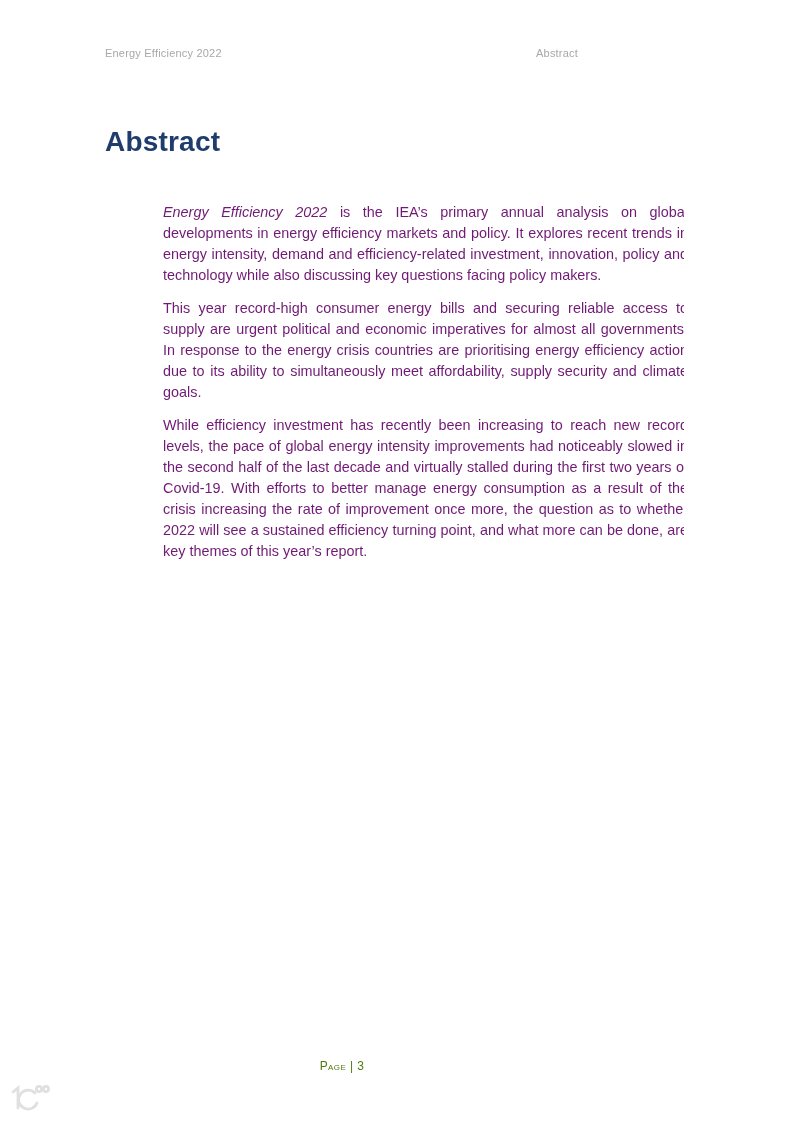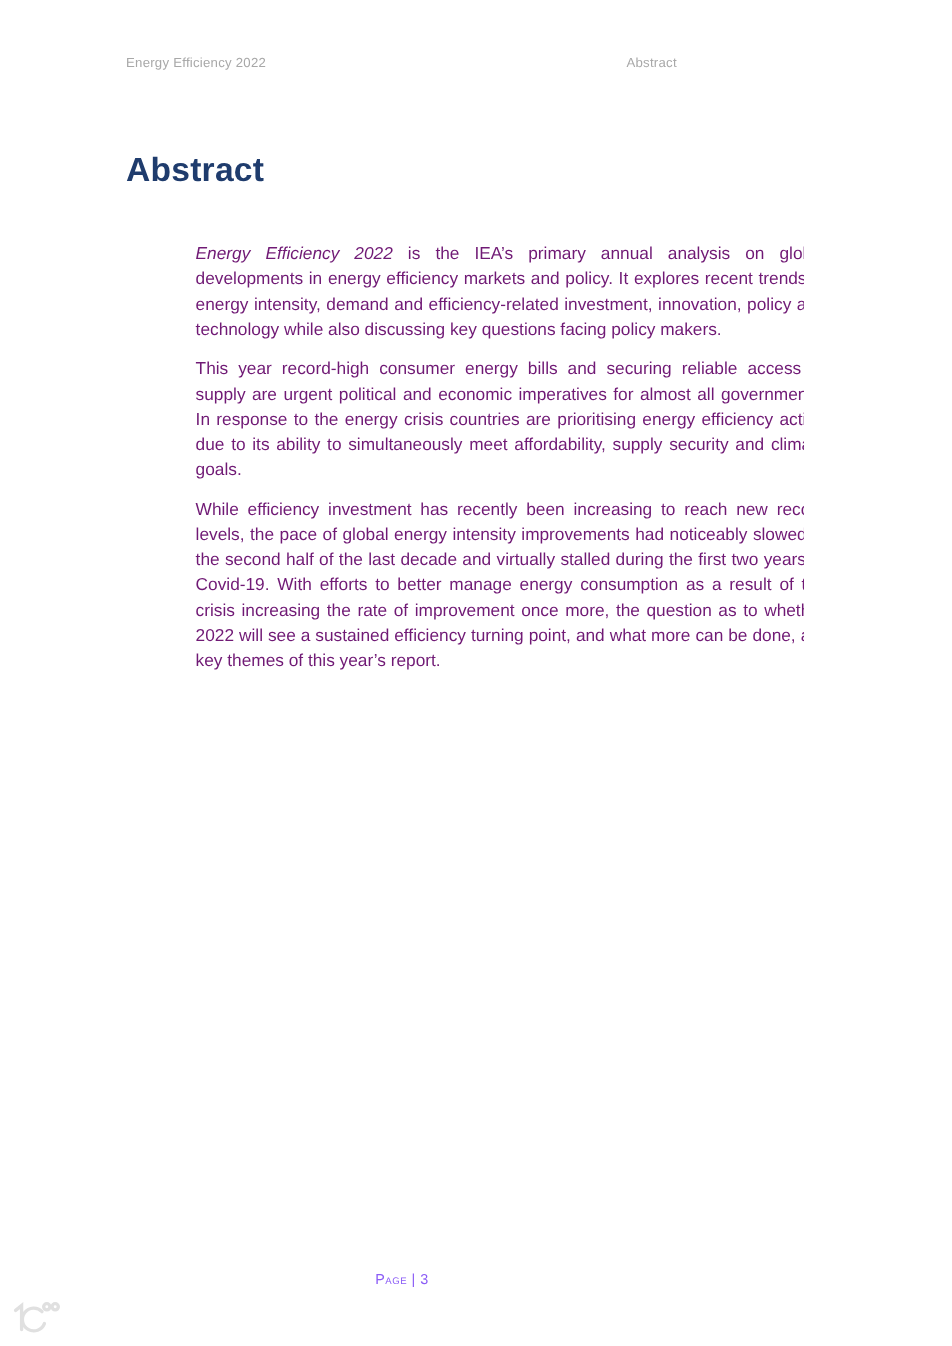--- a/index.html
+++ b/index.html
@@ -7,20 +7,21 @@
     padding: 0;
     background: #ffffff;
   }
   .page {
     position: relative;
     width: 670px;
     height: 1122px;
     background: #ffffff;
     font-family: "Liberation Sans", sans-serif;
     overflow: hidden;
+    padding-left: 14px;
   }
   .running-header {
     position: absolute;
     top: 47px;
     left: 105px;
     right: 106px;
     display: flex;
     justify-content: space-between;
     font-size: 11px;
     color: #a8a8a8;
@@ -52,21 +53,21 @@
   .body-copy em {
     font-style: italic;
   }
   .page-footer {
     position: absolute;
     top: 1059px;
     left: 0;
     width: 100%;
     text-align: center;
     font-size: 12px;
-    color: #8b5cf6;
+    color: #4d7c0f;
     font-variant: small-caps;
     letter-spacing: 0.4px;
   }
   .vertical-note {
     position: absolute;
     top: 1047px;
     left: 706px;
     transform: translate(-50%, -50%) rotate(-90deg);
     font-size: 7.5px;
     color: #a5a5a5;

